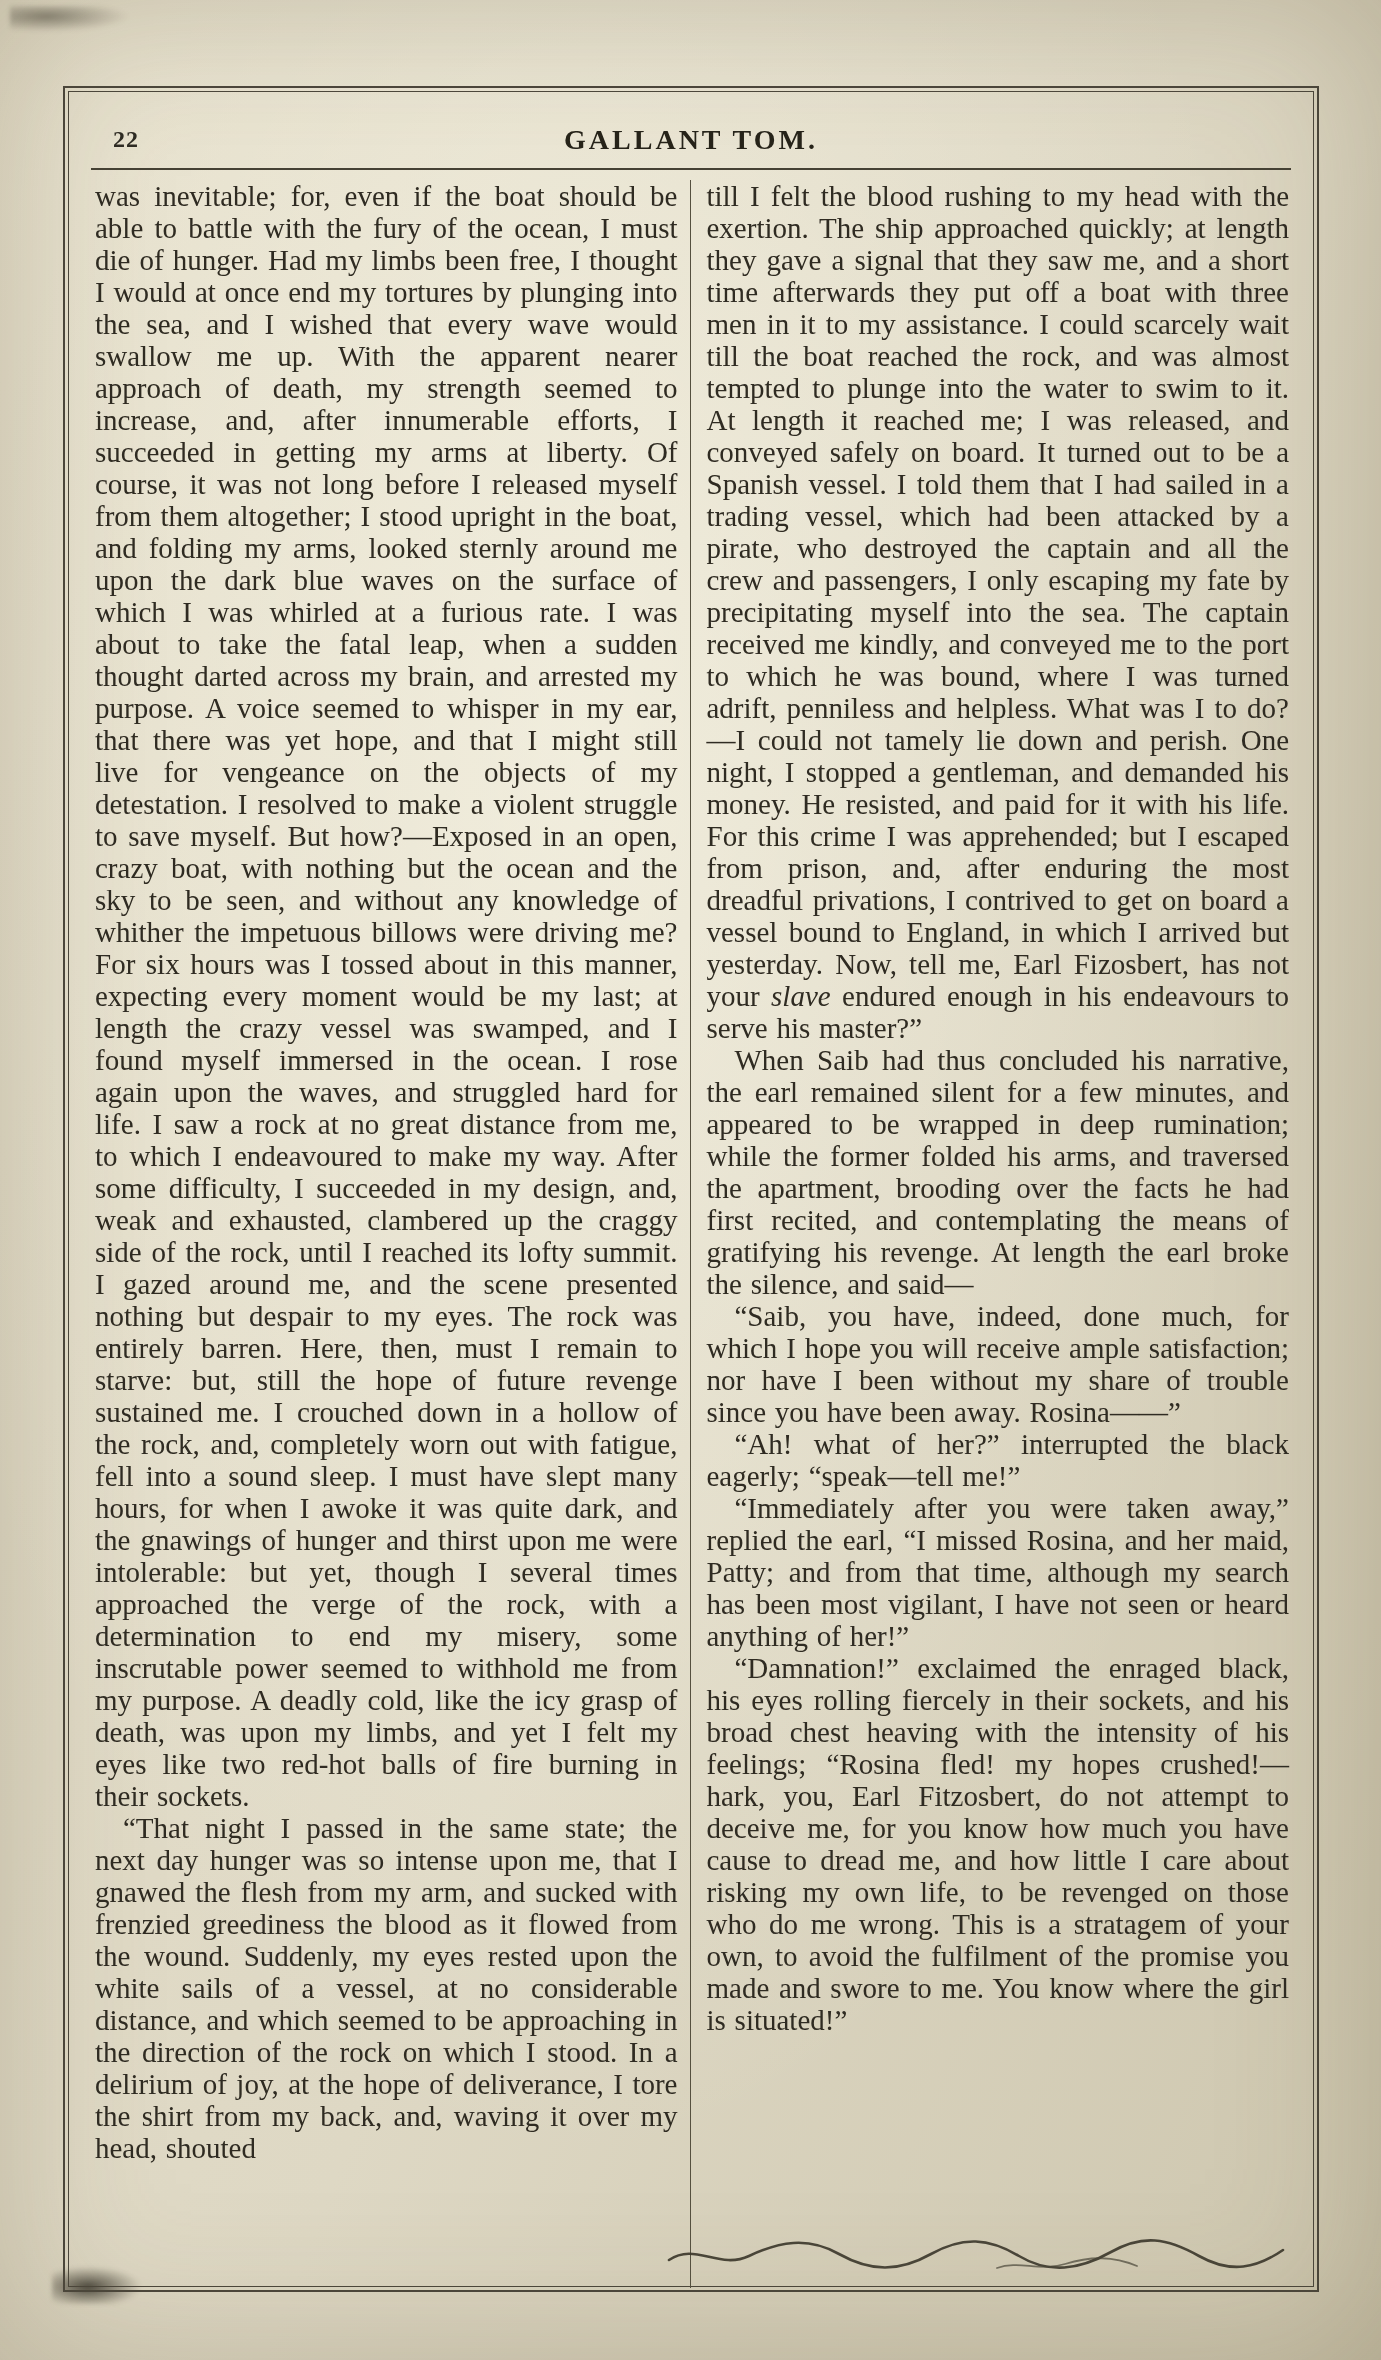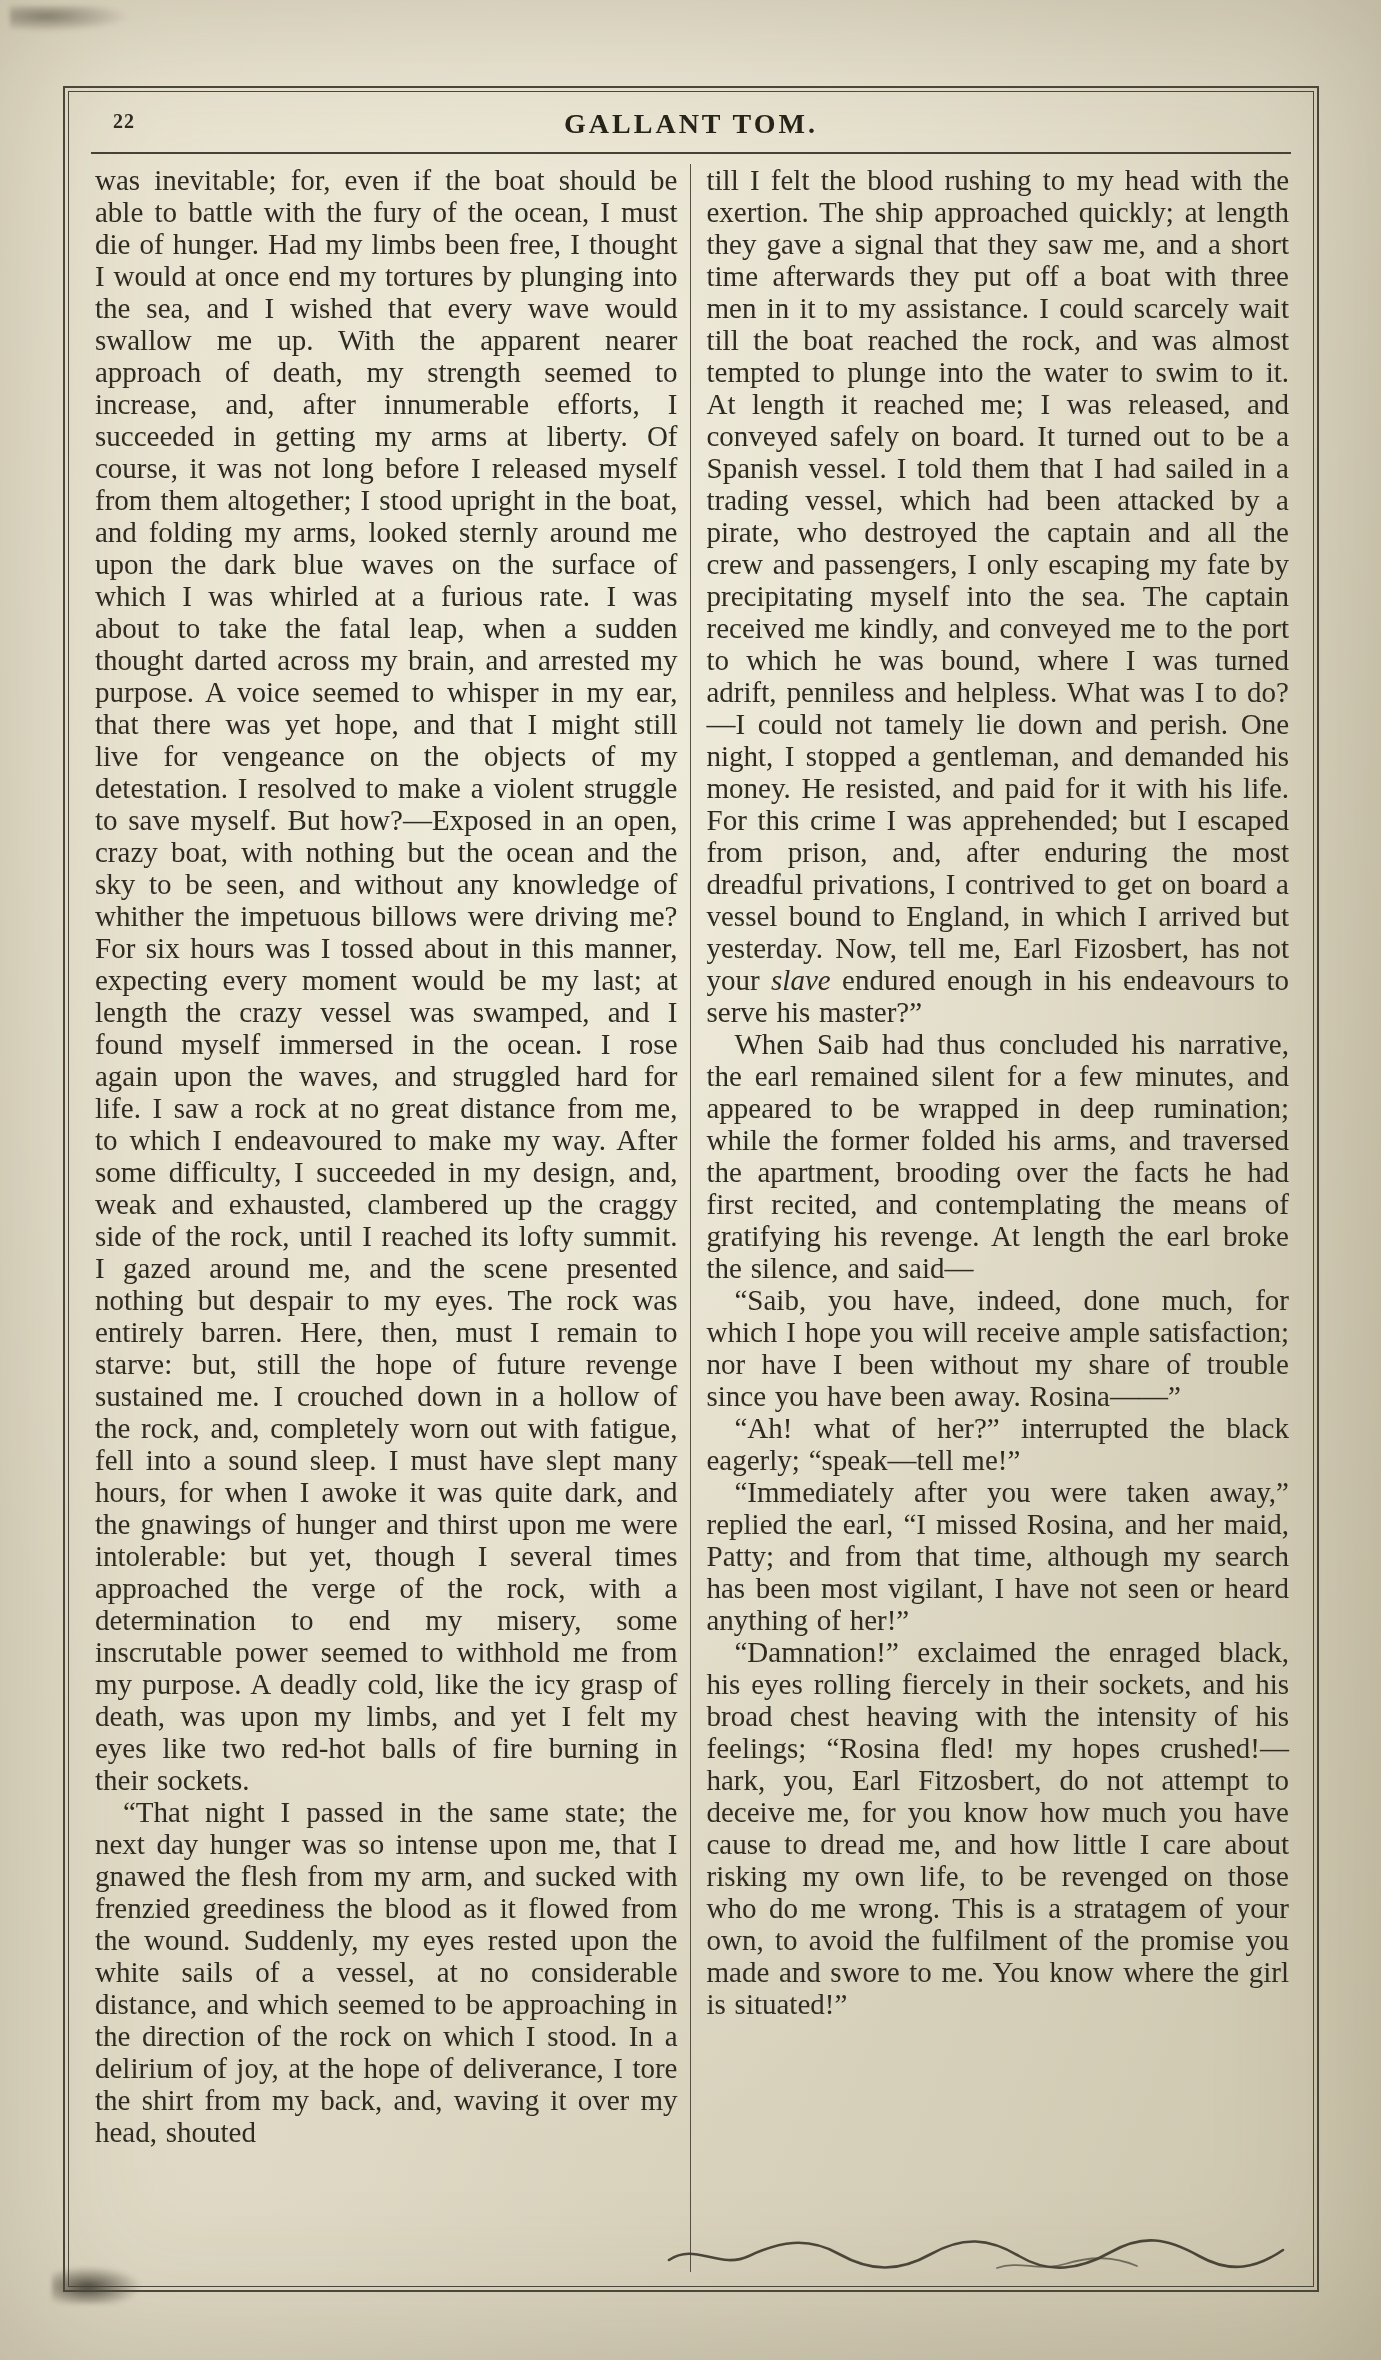--- a/index.html
+++ b/index.html
@@ -37,24 +37,24 @@
   .frame-inner{
     position:absolute;inset:3px;
     border:1px solid #4b463a;box-sizing:border-box;
     padding:8px 20px 0 20px;
   }
   header.pagehead{
     position:relative;height:48px;
   }
   .pagenum{
     position:absolute;left:24px;top:10px;
-    font-size:20px;font-weight:bold;color:#2e2b23;letter-spacing:1px;
+    font-size:24px;font-weight:bold;color:#2e2b23;letter-spacing:1px;
   }
   .title{
-    margin:0;text-align:center;
+    margin:16px;text-align:center;
     font-size:28px;font-weight:bold;letter-spacing:3px;
     color:#262319;padding-top:8px;
   }
   .head-rule{
     border-bottom:2px solid #454134;margin:4px 2px 0 2px;
   }
   main.columns{
     display:flex;align-items:stretch;
     min-height:2118px;box-sizing:border-box;
     padding-top:10px;position:relative;

